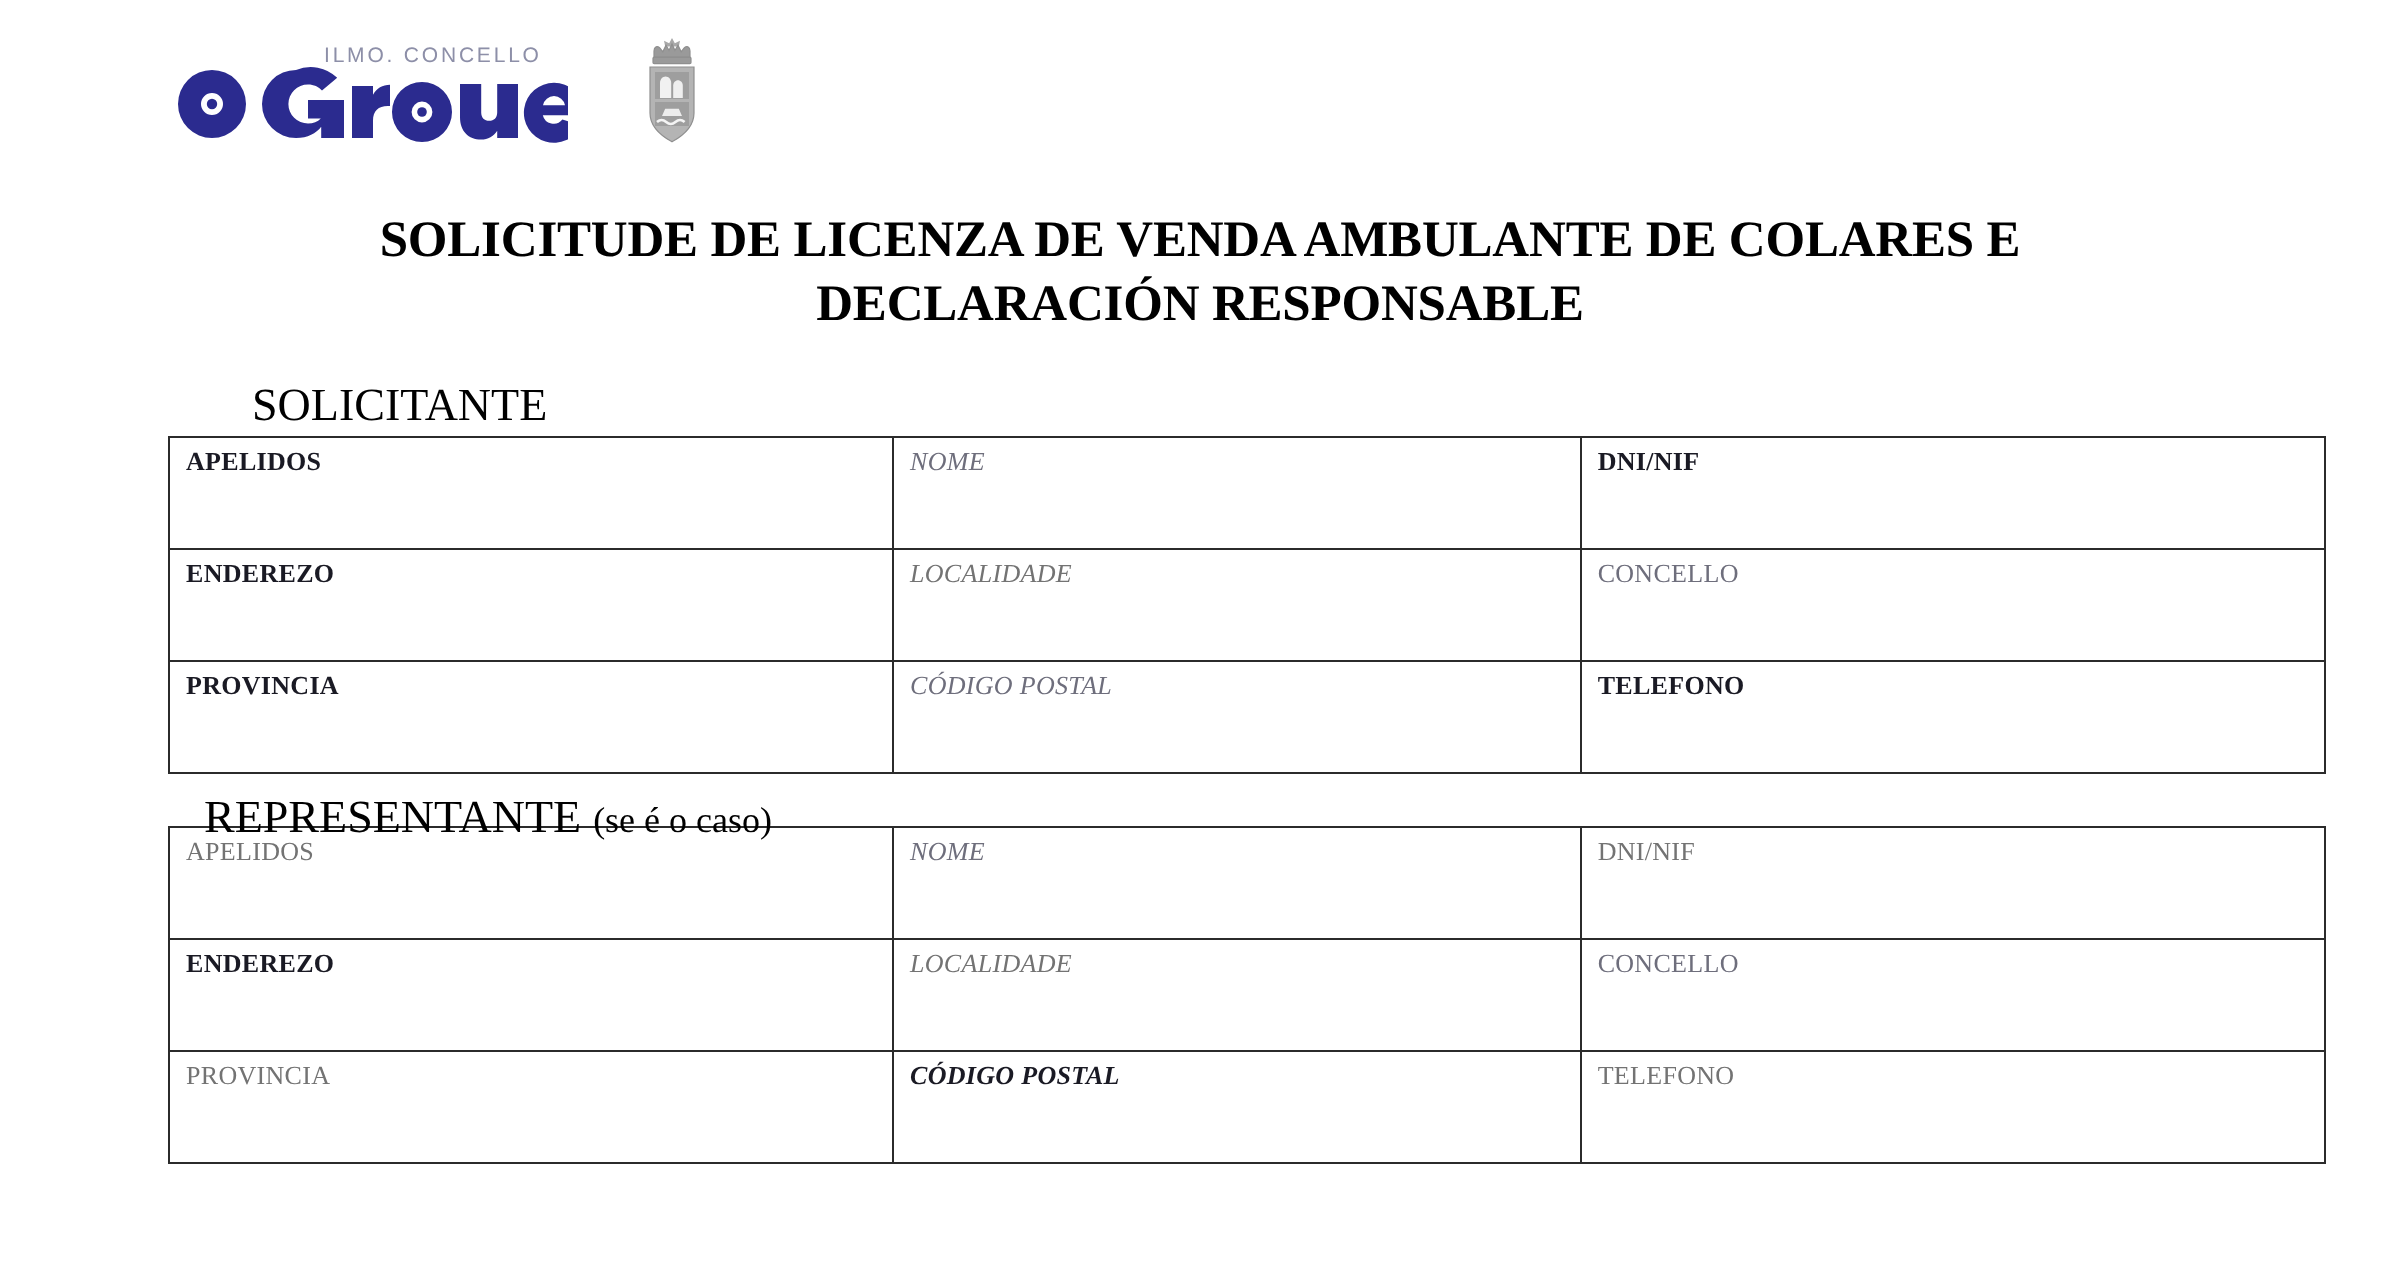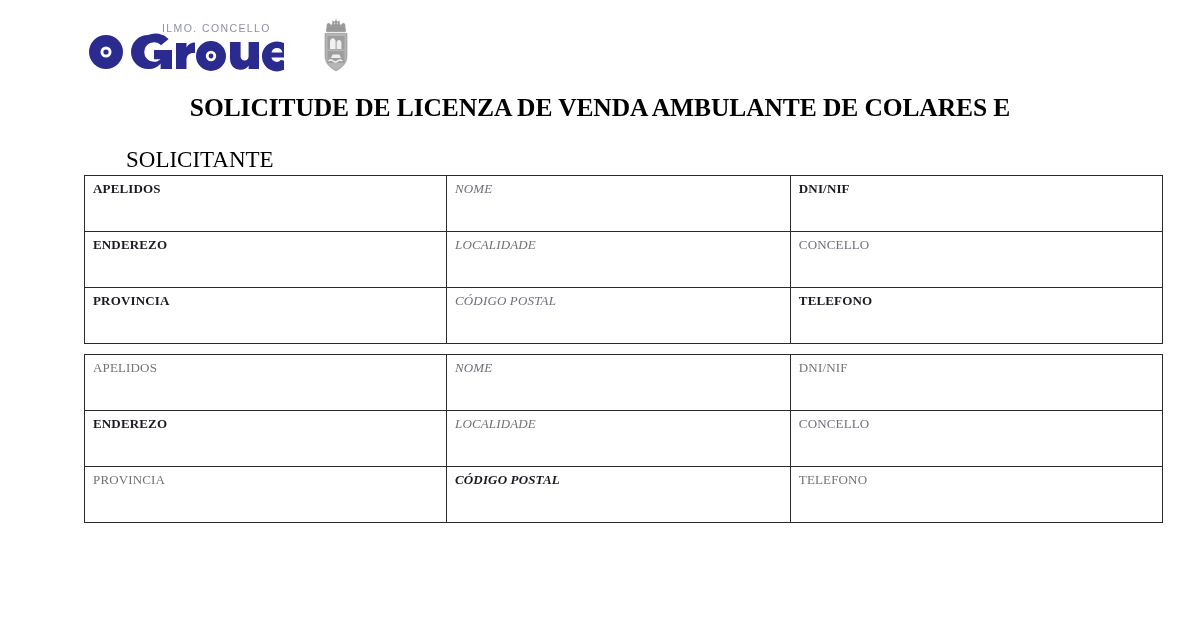--- a/index.html
+++ b/index.html
@@ -46,21 +46,21 @@
   .wordmark {
     display: block;
   }
   .crest {
     margin-left: 16px;
     margin-bottom: 2px;
   }
 
   
   .doc-title {
-    margin: 0;
+    margin: 12px;
     padding: 0 96px;
     text-align: center;
     font-family: "Liberation Serif", serif;
     font-weight: bold;
     font-size: 25.5px;
     line-height: 1.24;
     letter-spacing: -0.1px;
     color: #000000;
   }
   .title-line {
@@ -167,20 +167,21 @@
         <rect x="8.5" y="35" width="17" height="12" fill="#9e9e9e" stroke="none"></rect>
         <path d="M9.5 45c1.6-1.4 3-1.4 4.6 0 1.6 1.4 3 1.4 4.6 0 1.6-1.4 3-1.4 4.6 0" fill="none" stroke="#f4f4f4" stroke-width="1.3"></path>
         <path d="M12 42h10l-1.6-3.6h-6.8z" fill="#ededed" stroke="none"></path>
       </g>
     </svg>
   </div>
 </div>
 
 <h1 class="doc-title">
   <span class="title-line">SOLICITUDE DE LICENZA DE VENDA AMBULANTE DE COLARES E</span>
+  <span class="title-line">DECLARACIÓN RESPONSABLE</span>
 </h1>
 
 <div class="section" id="section-solicitante">
   <div class="section-heading">
     <span>SOLICITANTE</span><span class="qualifier"></span>
   </div>
 
   <table class="field-table">
     <tbody>
         <tr>
@@ -214,20 +215,23 @@
       </td>
       <td class="col-c">
         <span class="field-label lbl-strong">TELEFONO</span>
       </td>
     </tr>
   </tbody>
     </table>
 </div>
 
 <div class="section" id="section-representante">
+  <div class="section-heading">
+    <span>REPRESENTANTE</span><span class="qualifier">(se é o caso)</span>
+  </div>
 
   <table class="field-table">
     <tbody>
         <tr>
       <td class="col-a">
         <span class="field-label lbl-mid">APELIDOS</span>
       </td>
       <td class="col-b">
         <span class="field-label lbl-light">NOME</span>
       </td>

